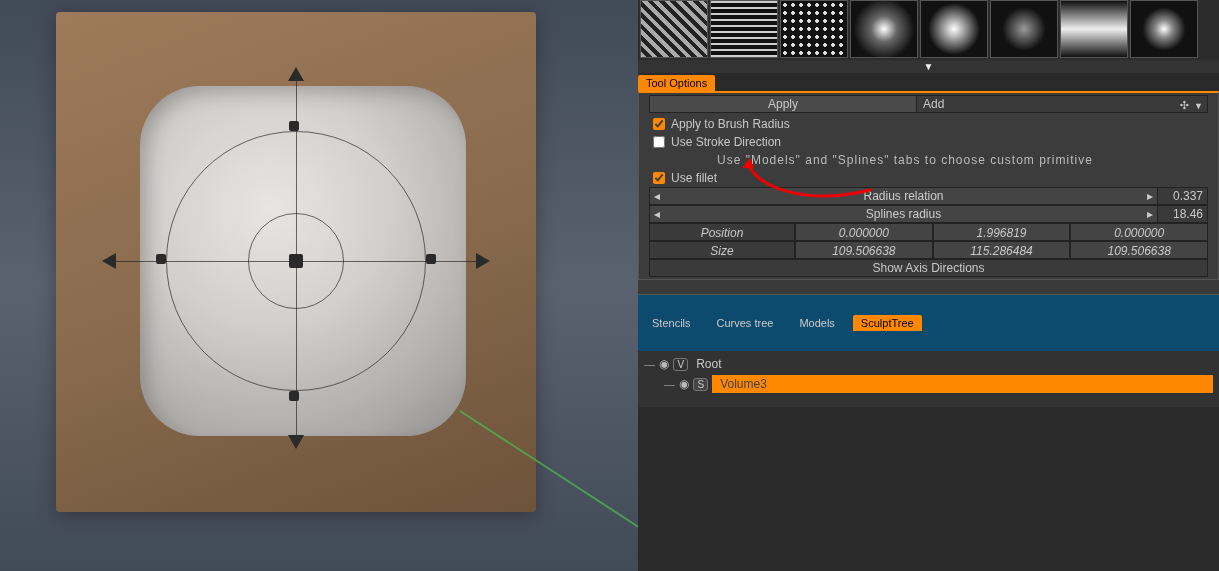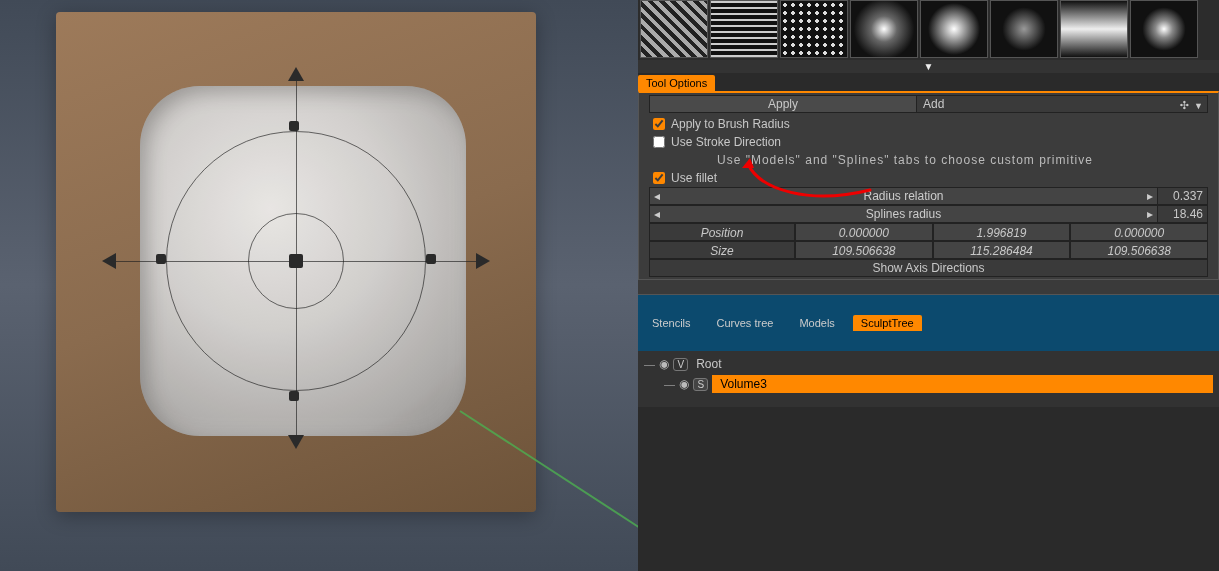--- a/index.html
+++ b/index.html
@@ -92,21 +92,21 @@
   
   .show-row { text-align:center; background:#3a3a3a; border:1px solid #222; margin:0 2px; height:18px; line-height:16px; }
 
   .tree-tabs { display:flex; gap:10px; padding:20px 6px; background:#0c4a6e; margin-top:14px; border-top:1px solid #555;}
   .tree-body { background:#323232; flex:1; padding:4px 0; }
   .tree-row { display:flex; align-items:center; gap:4px; padding:2px 6px; font-size:12px; }
   .tree-row .tog{color:#999;font-size:11px;}
   .tree-row .eye{color:#bbb;}
   .tree-row .letV{border:1px solid #777;border-radius:3px;padding:0 3px;font-size:10px;color:#ccc;}
   .tree-row .letS{border:1px solid #777;border-radius:3px;padding:0 3px;font-size:10px;color:#ccc;background:#444;}
-  .vol-label { background:#ff8800; color:#000000; padding:2px 8px; flex:1; }
+  .vol-label { background:#ff8800; color:#404040; padding:2px 8px; flex:1; }
 
   
   .red-arrow { position:absolute; left:740px; top:150px; width:120px; height:60px; pointer-events:none; }
   .red-arrow svg { overflow:visible; }
 </style>
 </head>
 <body>
 
 <div class="viewport">
   <div class="cube-outer"></div>

